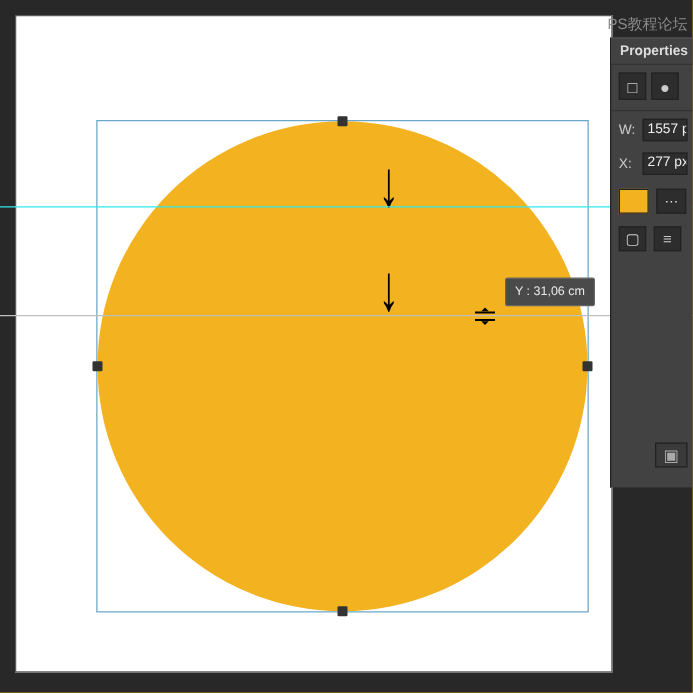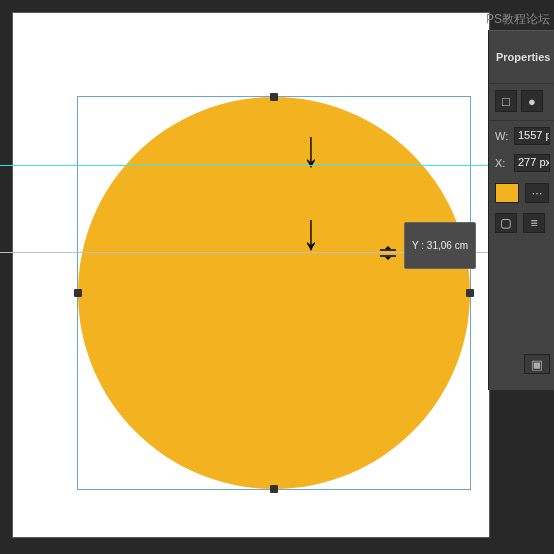--- a/index.html
+++ b/index.html
@@ -80,39 +80,39 @@
       width: 18px; height: 16px;
       pointer-events: none;
     }
 
     .guide-tooltip {
       position: absolute;
       left: 404px; top: 222px;
       background: #4a4a4a;
       color: #e8e8e8;
       font-size: 10px;
-      padding: 17px 7px;
+      padding: 5px 7px;
       border-radius: 2px;
       white-space: nowrap;
       border: 1px solid #666;
     }
 
     
     .panel {
       position: absolute;
       right: 0; top: 30px;
       width: 66px; height: 360px;
       background: #424242;
       border-left: 1px solid #222;
       border-top: 1px solid #555;
       color: #ddd;
       font-size: 11px;
     }
     .panel-title {
-      padding: 20px 7px;
+      padding: 4px 7px;
       font-weight: bold;
       background: #424242;
       border-bottom: 1px solid #333;
     }
     .panel-icons-row {
       display: flex;
       gap: 4px;
       padding: 6px 5px 8px 6px;
       border-bottom: 1px solid #333;
     }

